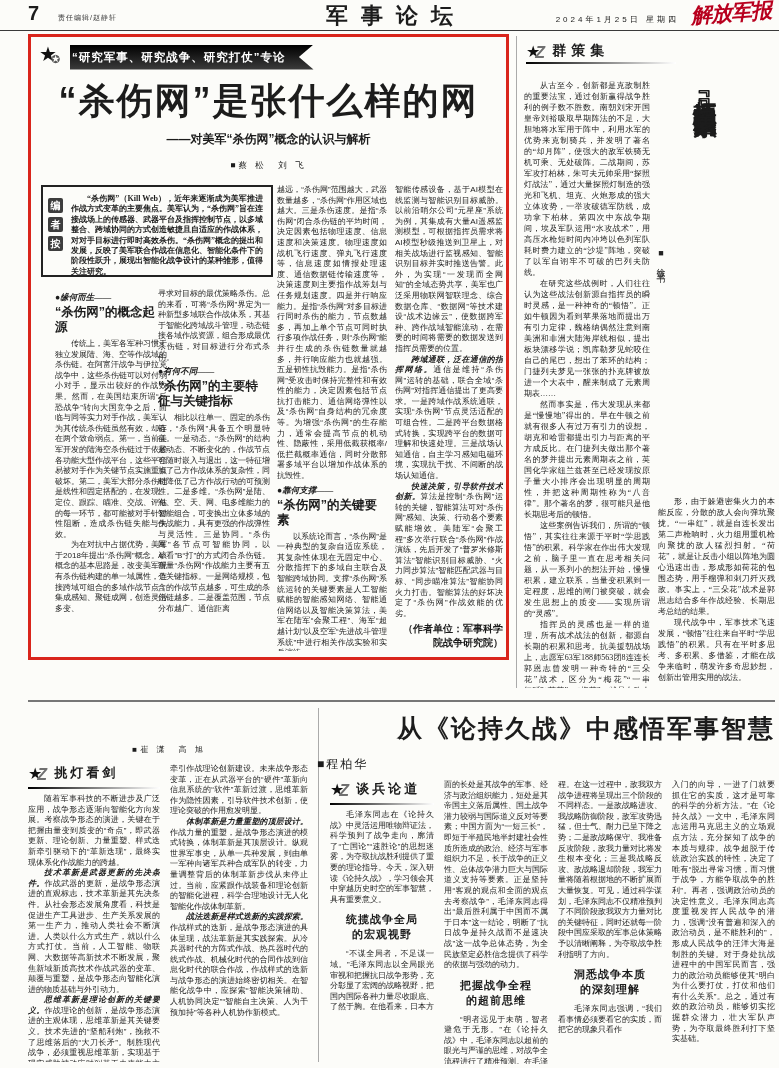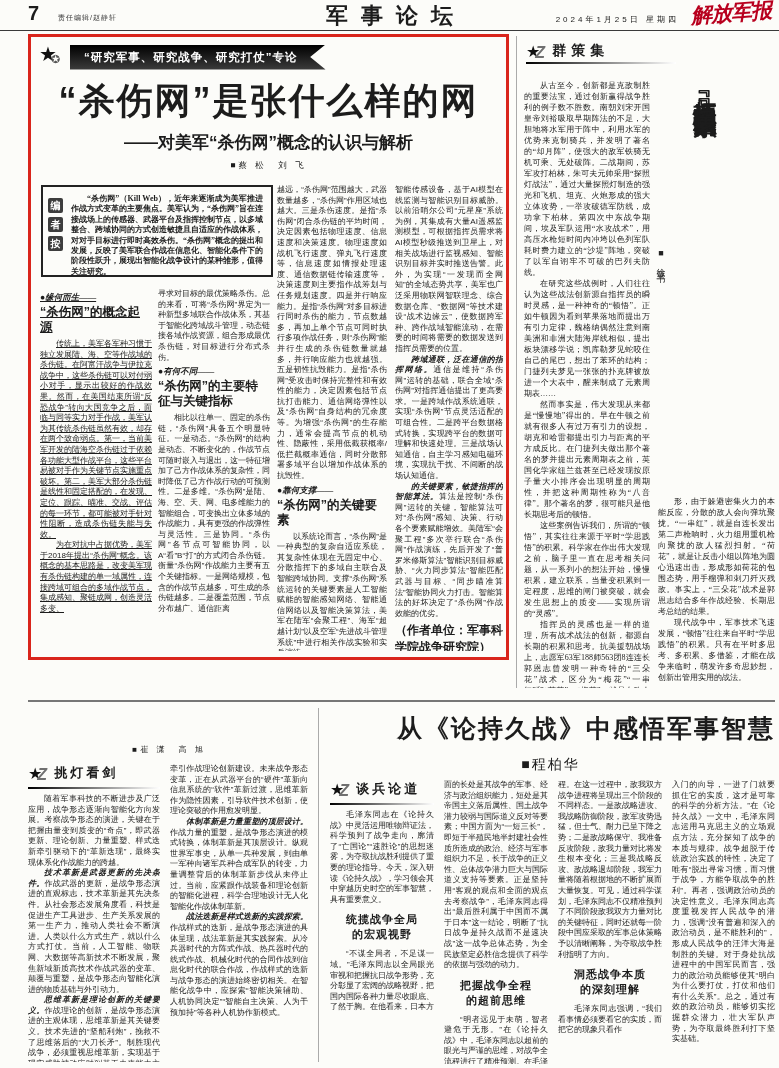--- a/index.html
+++ b/index.html
@@ -15,45 +15,45 @@
   .masthead{position:absolute;right:8px;top:-1px;font-size:21px;font-weight:900;color:#b8001e;
             font-family:"Liberation Serif","DejaVu Serif",serif;font-style:italic;transform:rotate(-4deg);letter-spacing:-1px;}
 
   
   .redbox{position:absolute;left:28px;top:34px;width:481px;height:626px;border:3px solid #d9251c;box-sizing:border-box;}
   .banner{position:absolute;left:8px;top:7px;display:flex;align-items:center;}
   .emblem{position:relative;width:28px;height:26px;margin-right:3px;}
   .emblem .s1{position:absolute;left:0;top:-2px;font-size:20px;color:#111;}
   .emblem .s2{position:absolute;left:12px;top:9px;font-size:11px;color:#555;}
   .ribbon{background:linear-gradient(180deg,#000 0%,#3c3c3c 100%);color:#fff;font-size:11.5px;font-weight:bold;
-          padding:5px 28px 5px 14px;letter-spacing:1px;clip-path:polygon(0 0,100% 0,94% 50%,100% 100%,0 100%);}
+          padding:5px 28px 5px 2px;letter-spacing:1px;clip-path:polygon(0 0,100% 0,94% 50%,100% 100%,0 100%);}
   .headline{position:absolute;left:0;top:40px;width:100%;text-align:center;font-size:36px;font-weight:900;letter-spacing:2px;}
-  .subhead-line{position:absolute;left:0;top:94px;width:100%;text-align:center;font-size:17px;font-weight:bold;}
+  .subhead-line{position:absolute;left:0;top:94px;width:100%;text-align:center;font-size:12px;font-weight:bold;}
   .m-byline{position:absolute;left:0;top:123px;width:100%;text-align:center;font-size:8.5px;letter-spacing:3px;}
 
   .ed-note{position:absolute;left:10px;top:148px;width:232px;height:92px;border:2px solid #222;box-sizing:border-box;
            padding:7px 8px 5px 28px;}
   .ed-tags{position:absolute;left:5px;top:11px;display:flex;flex-direction:column;gap:4px;}
   .ed-tag{width:15px;height:15px;background:#3d3d3d;color:#fff;font-size:10px;line-height:15px;text-align:center;
           border-radius:2px;font-weight:bold;}
   .ed-text{font-size:8px;line-height:10.4px;text-align:justify;font-weight:600;text-indent:16px;
            font-family:"Liberation Serif","DejaVu Serif",serif;}
 
   .acol{position:absolute;overflow:hidden;}
-  .ac1{left:9px;  top:252px;width:112px;height:362px;text-decoration:underline;}
+  .ac1{left:24px;  top:252px;width:112px;height:362px;}
   .ac2{left:127px;top:252px;width:112px;height:362px;}
   .ac3{left:246px;top:148px;width:110px;height:466px;}
   .ac4{left:364px;top:148px;width:108px;height:466px;}
 
   .seg-label{font-size:8.5px;font-weight:bold;font-style:italic;margin:3px 0 1px;
              font-family:"Liberation Serif","DejaVu Serif",serif;}
   .seg-subhead{font-size:12.5px;font-weight:900;line-height:15px;margin:1px 0 4px;}
   .seg-p{font-size:8px;line-height:10.6px;text-align:justify;text-indent:16px;margin:0;}
   .seg-p .lead{font-weight:bold;font-style:italic;font-family:"Liberation Serif","DejaVu Serif",serif;}
-  .seg-credit{font-size:12px;font-weight:bold;margin-top:3px;}
+  .seg-credit{font-size:10px;font-weight:bold;text-align:right;margin-top:3px;}
   .noindent{text-indent:0;}
 
   
   .vd{position:absolute;width:1px;background:#aaa;}
   .vd1{left:516px;top:36px;height:652px;}
   .vd2{left:318px;top:708px;height:354px;}
   .hd1{position:absolute;left:28px;top:700px;width:747px;height:1.5px;background:#777;}
 
   .flag{display:flex;align-items:flex-end;}
   .flag-star{font-size:16px;line-height:16px;color:#111;}
@@ -67,21 +67,21 @@
   .side-p{font-size:8px;line-height:11px;text-align:justify;text-indent:16px;margin:0;
           font-family:"Liberation Serif","DejaVu Serif",serif;color:#222;}
   .vtitle{position:absolute;left:692px;top:82px;height:402px;writing-mode:vertical-rl;
           font-size:23px;font-weight:900;letter-spacing:1px;line-height:1.15;}
   .vauthor{position:absolute;left:654px;top:248px;writing-mode:vertical-rl;font-size:9px;letter-spacing:3px;color:#222;}
 
   
   .bl-title{position:absolute;left:28px;top:708px;width:282px;text-align:center;font-size:22px;font-weight:900;letter-spacing:1px;}
   .bl-byline{position:absolute;left:28px;top:744px;width:282px;text-align:center;font-size:8px;letter-spacing:3px;}
   .br-title{position:absolute;left:326px;top:712px;width:449px;text-align:right;font-size:25px;font-weight:900;letter-spacing:2px;}
-  .br-byline{position:absolute;left:326px;top:756px;width:449px;text-align:center;font-size:14px;letter-spacing:2px;}
+  .br-byline{position:absolute;left:317px;top:756px;width:449px;font-size:12px;letter-spacing:2px;}
 
   .bcol{position:absolute;overflow:hidden;}
   .blc1{left:28px; top:764px;width:132px;height:298px;}
   .blc2{left:170px;top:764px;width:138px;height:298px;}
   .brc1{left:330px;top:780px;width:104px;height:284px;}
   .brc2{left:444px;top:780px;width:104px;height:284px;}
   .brc3{left:558px;top:780px;width:104px;height:284px;}
   .brc4{left:672px;top:780px;width:103px;height:284px;}
   .bcol .flag{margin-bottom:5px;}
   .bcol .flag-label{font-size:13px;letter-spacing:3px;}
@@ -136,21 +136,21 @@
       </div>
     <div class="acol ac3">
         <div class="seg-p noindent">越远，“杀伤网”范围越大，武器数量越多，“杀伤网”作用区域也越大。三是杀伤速度。是指“杀伤网”闭合杀伤链的平均时间，决定因素包括物理速度、信息速度和决策速度。物理速度如战机飞行速度、弹丸飞行速度等，信息速度如情报处理速度、通信数据链传输速度等，决策速度则主要指作战筹划与任务规划速度。四是并行响应能力。是指“杀伤网”对多目标进行同时杀伤的能力，节点数越多，再加上单个节点可同时执行多项作战任务，则“杀伤网”能并行生成的杀伤链数量就越多，并行响应能力也就越强。五是韧性抗毁能力。是指“杀伤网”受攻击时保持完整性和有效性的能力，决定因素包括节点抗打击能力、通信网络弹性以及“杀伤网”自身结构的冗余度等。为增强“杀伤网”的生存能力，通常会提高节点的机动性、隐蔽性，采用低截获概率/低拦截概率通信，同时分散部署多域平台以增加作战体系的抗毁性。</div>
         <div class="seg-label">●靠何支撑——</div>
         <div class="seg-subhead">“杀伤网”的关键要素</div>
         <div class="seg-p">以系统论而言，“杀伤网”是一种典型的复杂自适应系统，其复杂性体现在无固定中心、分散指挥下的多域自主联合及智能跨域协同。支撑“杀伤网”系统运转的关键要素是人工智能赋能的智能感知网络、智能通信网络以及智能决策算法，美军在陆军“会聚工程”、海军“超越计划”以及空军“先进战斗管理系统”中进行相关作战实验和实兵演练。</div>
       </div>
     <div class="acol ac4">
         <div class="seg-p noindent">智能传感设备，基于AI模型在线监测与智能识别目标威胁。以前沿哨尔公司“元星座”系统为例，其集成有大量AI遥感监测模型，可根据指挥员需求将AI模型秒级推送到卫星上，对相关战场进行监视感知、智能识别目标并实时推送告警。此外，为实现“一发现而全网知”的全域态势共享，美军也广泛采用物联网智联理念、综合数据仓库、“数据网”等技术建设“战术边缘云”，使数据跨军种、跨作战域智能流动，在需要的时间将需要的数据发送到指挥员需要的位置。</div>
         <div class="seg-p"><span class="lead">跨域通联，泛在通信的指挥网络。</span>通信是维持“杀伤网”运转的基础，联合全域“杀伤网”对指挥通信提出了更高要求。一是跨域作战系统通联，实现“杀伤网”节点灵活适配的可组合性。二是跨平台数据格式转换，实现跨平台的数据可理解和快速处理。三是战场认知通信，自主学习感知电磁环境，实现抗干扰、不间断的战场认知通信。</div>
-        <div class="seg-p"><span class="lead">的关键要素，敏捷指挥的智能算法。</span>算法是控制“杀伤网”运转的关键，智能算法可对“杀伤网”感知、决策、行动各个要素赋能增效。美陆军“会聚工程”多次举行联合“杀伤网”作战演练，先后开发了“普罗米修斯算法”智能识别目标威胁、“火力同步算法”智能匹配武器与目标、“同步瞄准算法”智能协同火力打击。智能算法的好坏决定了“杀伤网”作战效能的优劣。</div>
+        <div class="seg-p"><span class="lead">快速决策，引导软件技术创新。</span>算法是控制“杀伤网”运转的关键，智能算法可对“杀伤网”感知、决策、行动各个要素赋能增效。美陆军“会聚工程”多次举行联合“杀伤网”作战演练，先后开发了“普罗米修斯算法”智能识别目标威胁、“火力同步算法”智能匹配武器与目标、“同步瞄准算法”智能协同火力打击。智能算法的好坏决定了“杀伤网”作战效能的优劣。</div>
         <div class="seg-credit">（作者单位：军事科学院战争研究院）</div>
       </div>
   </div>
 
   <div class="vd vd1"></div>
   <div class="hd1"></div>
   <div class="vd vd2"></div>
 
   <div class="side-flag">
     <div class="flag">

